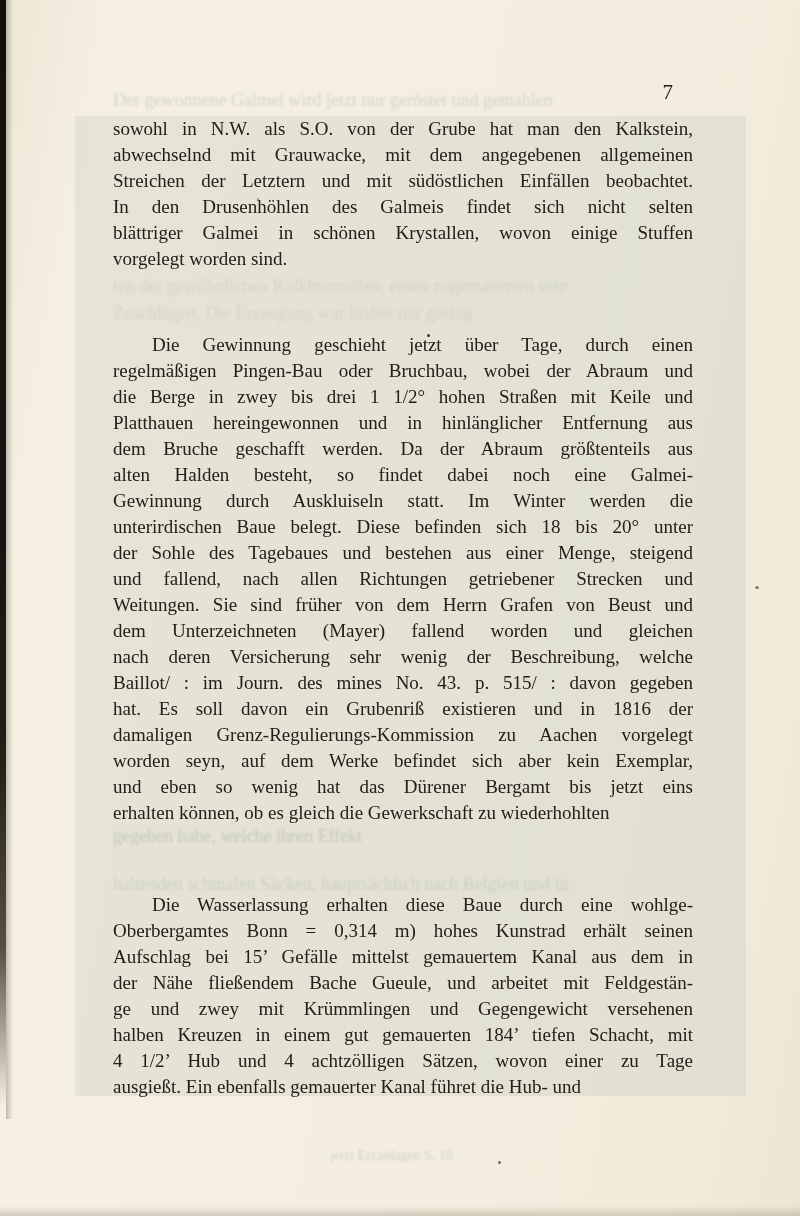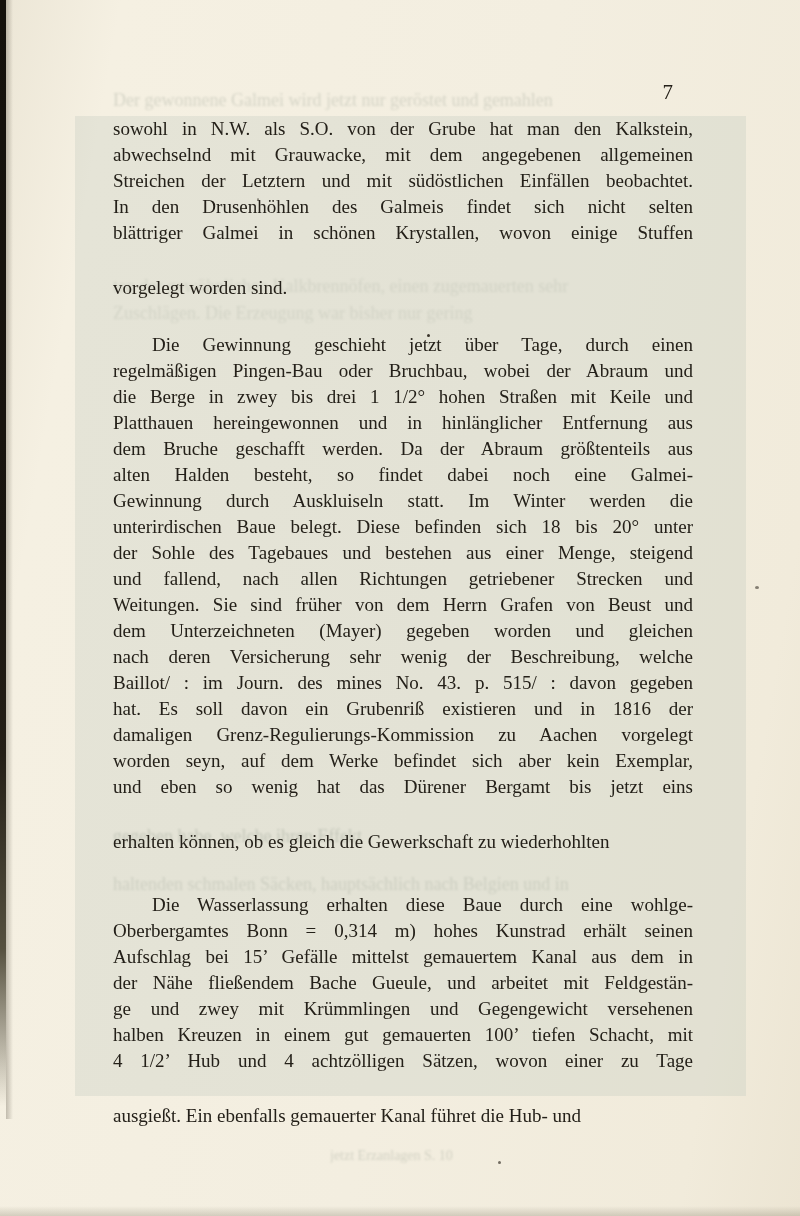--- a/index.html
+++ b/index.html
@@ -25,21 +25,21 @@
   .tint {
     position:absolute; left:75px; top:116px; width:671px; height:980px;
     background:rgba(186,197,188,0.28);
   }
   .pageno {
     position:absolute; top:80px; left:646px; width:44px; text-align:center;
     font-size:21px; letter-spacing:0.5px;
   }
   .para { position:absolute; left:113px; width:580px; font-size:19px; line-height:26px; }
   .para .line { text-align:justify; text-align-last:justify; height:26px; }
-  .para .line:last-of-type { text-align-last:left;margin-top:29px; }
+  .para .line:last-of-type { text-align-last:left; }
   .para.indented .line:first-of-type { text-indent:39px; }
   .p1 { top:116px; }
   .p2 { top:332px; }
   .p3 { top:892px; }
   .ghost {
     position:absolute; left:113px; width:600px; font-size:18px; line-height:24px;
     color:#7d887a; opacity:0.26; filter:blur(1.3px);
     white-space:nowrap; overflow:hidden; pointer-events:none;
   }
   .g1 { top:88px; }
@@ -84,37 +84,37 @@
       <div class="line">regelmäßigen Pingen-Bau oder Bruchbau, wobei der Abraum und</div>
       <div class="line">die Berge in zwey bis drei 1 1/2° hohen Straßen mit Keile und</div>
       <div class="line">Platthauen hereingewonnen und in hinlänglicher Entfernung aus</div>
       <div class="line">dem Bruche geschafft werden. Da der Abraum größtenteils aus</div>
       <div class="line">alten Halden besteht, so findet dabei noch eine Galmei-</div>
       <div class="line">Gewinnung durch Auskluiseln statt. Im Winter werden die</div>
       <div class="line">unterirdischen Baue belegt. Diese befinden sich 18 bis 20° unter</div>
       <div class="line">der Sohle des Tagebaues und bestehen aus einer Menge, steigend</div>
       <div class="line">und fallend, nach allen Richtungen getriebener Strecken und</div>
       <div class="line">Weitungen. Sie sind früher von dem Herrn Grafen von Beust und</div>
-      <div class="line">dem Unterzeichneten (Mayer) gegeben worden und gleichen</div>
+      <div class="line">dem Unterzeichneten (Mayer) fallend worden und gleichen</div>
       <div class="line">nach deren Versicherung sehr wenig der Beschreibung, welche</div>
       <div class="line">Baillot/ : im Journ. des mines No. 43. p. 515/ : davon gegeben</div>
       <div class="line">hat. Es soll davon ein Grubenriß existieren und in 1816 der</div>
       <div class="line">damaligen Grenz-Regulierungs-Kommission zu Aachen vorgelegt</div>
       <div class="line">worden seyn, auf dem Werke befindet sich aber kein Exemplar,</div>
       <div class="line">und eben so wenig hat das Dürener Bergamt bis jetzt eins</div>
       <div class="line">erhalten können, ob es gleich die Gewerkschaft zu wiederhohlten</div>
     </div>
 
   <div class="para p3 indented">
       <div class="line">Die Wasserlassung erhalten diese Baue durch eine wohlge-</div>
       <div class="line">Oberbergamtes Bonn = 0,314 m) hohes Kunstrad erhält seinen</div>
       <div class="line">Aufschlag bei 15’ Gefälle mittelst gemauertem Kanal aus dem in</div>
       <div class="line">der Nähe fließendem Bache Gueule, und arbeitet mit Feldgestän-</div>
       <div class="line">ge und zwey mit Krümmlingen und Gegengewicht versehenen</div>
-      <div class="line">halben Kreuzen in einem gut gemauerten 100’ tiefen Schacht, mit</div>
+      <div class="line">halben Kreuzen in einem gut gemauerten 184’ tiefen Schacht, mit</div>
       <div class="line">4 1/2’ Hub und 4 achtzölligen Sätzen, wovon einer zu Tage</div>
       <div class="line">ausgießt. Ein ebenfalls gemauerter Kanal führet die Hub- und</div>
     </div>
 
   <div class="speck s1"></div>
   <div class="speck s2"></div>
   <div class="speck s3"></div>
   <div class="speck s4"></div>
 
   <div class="edge-left"></div>

